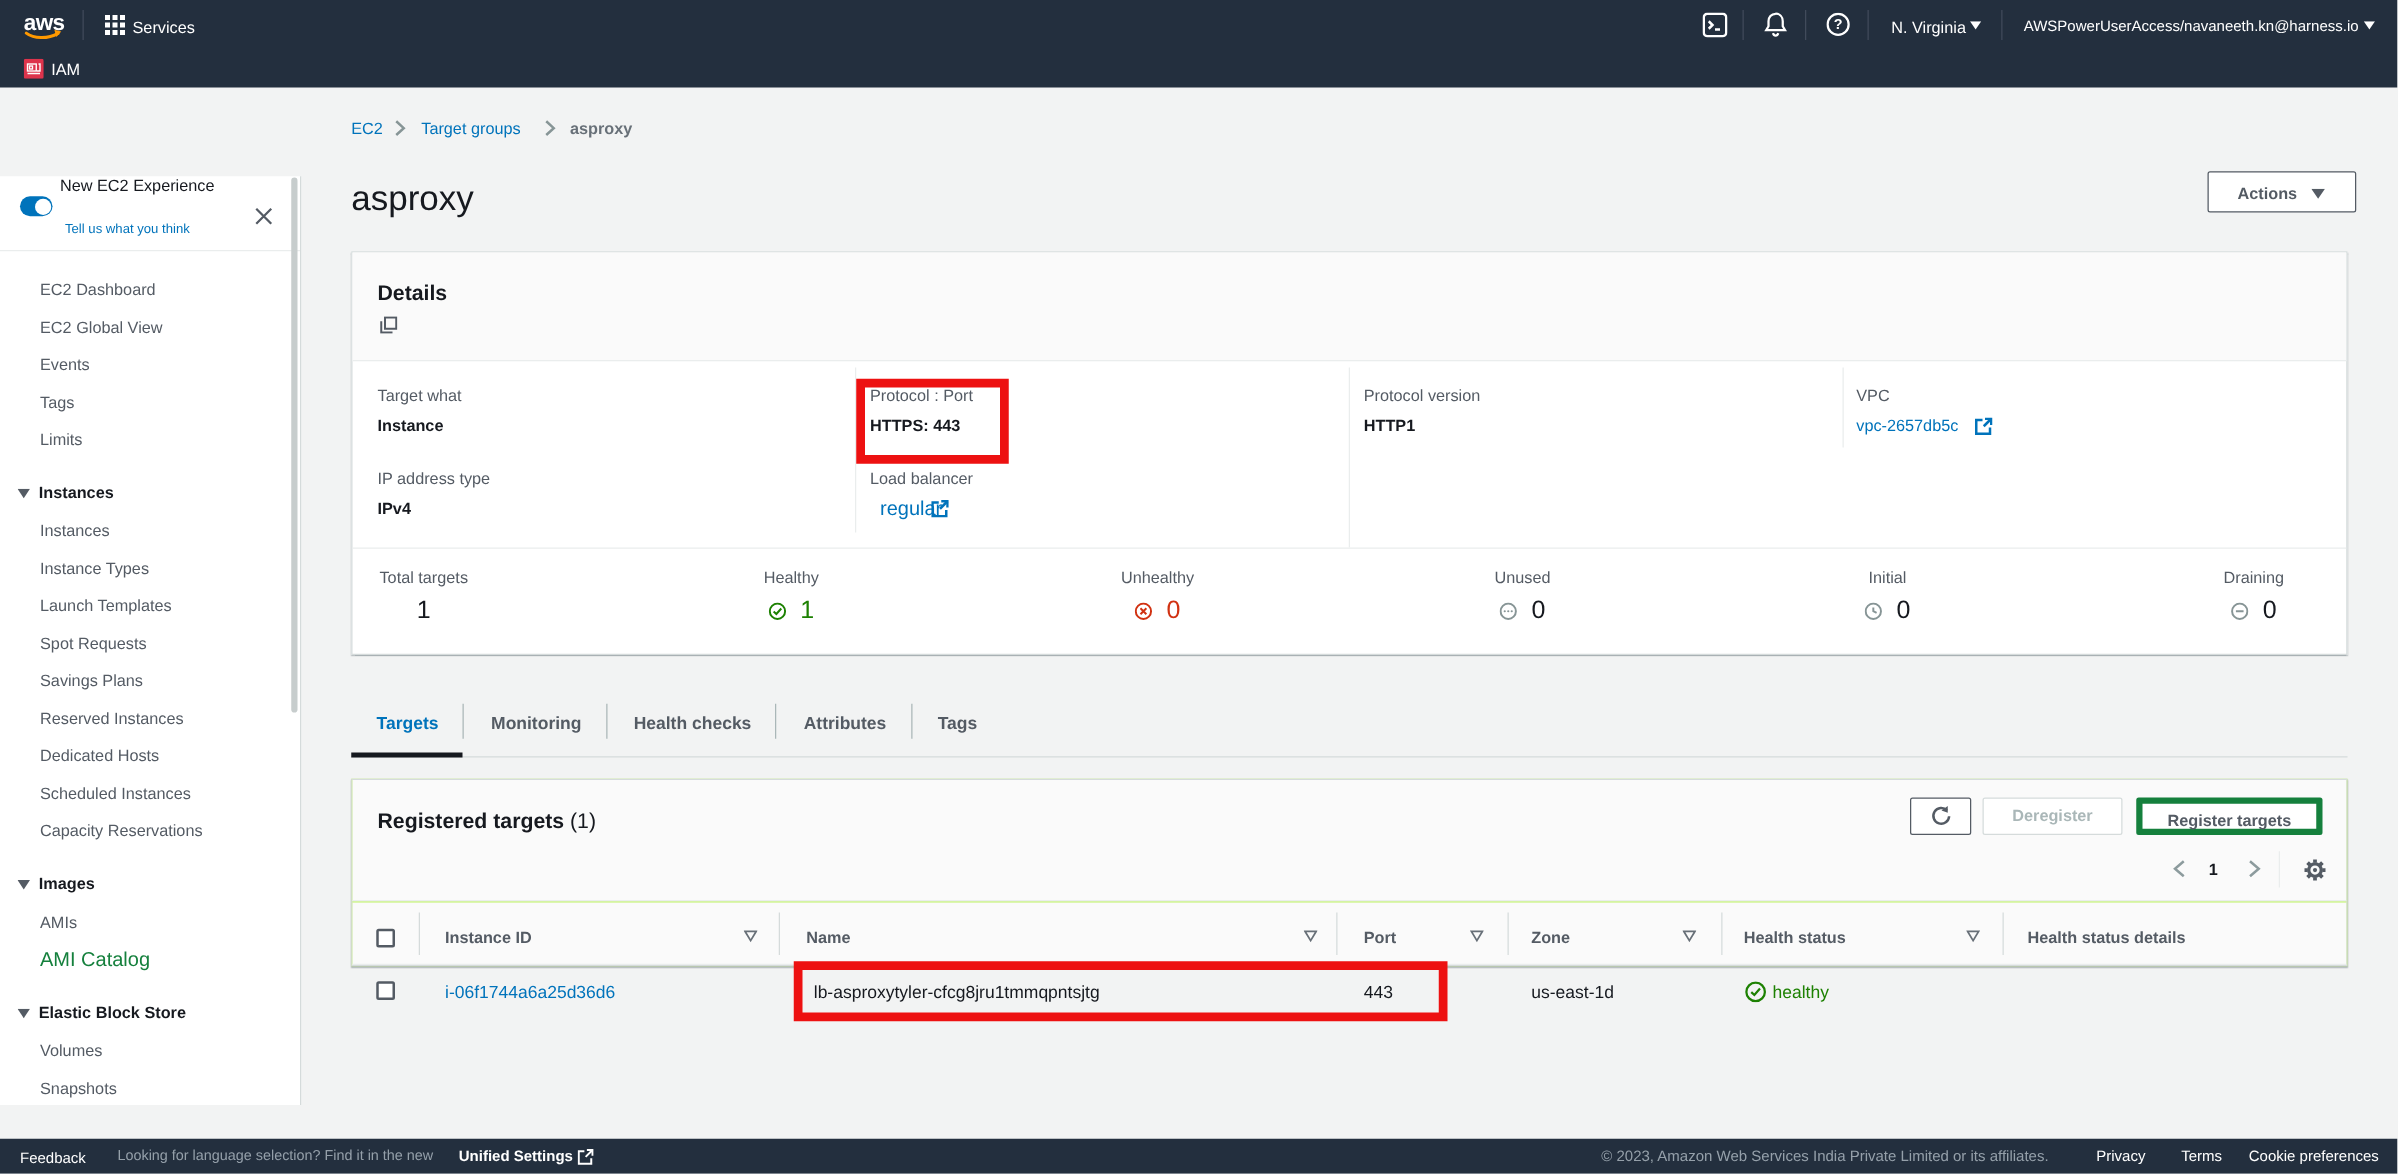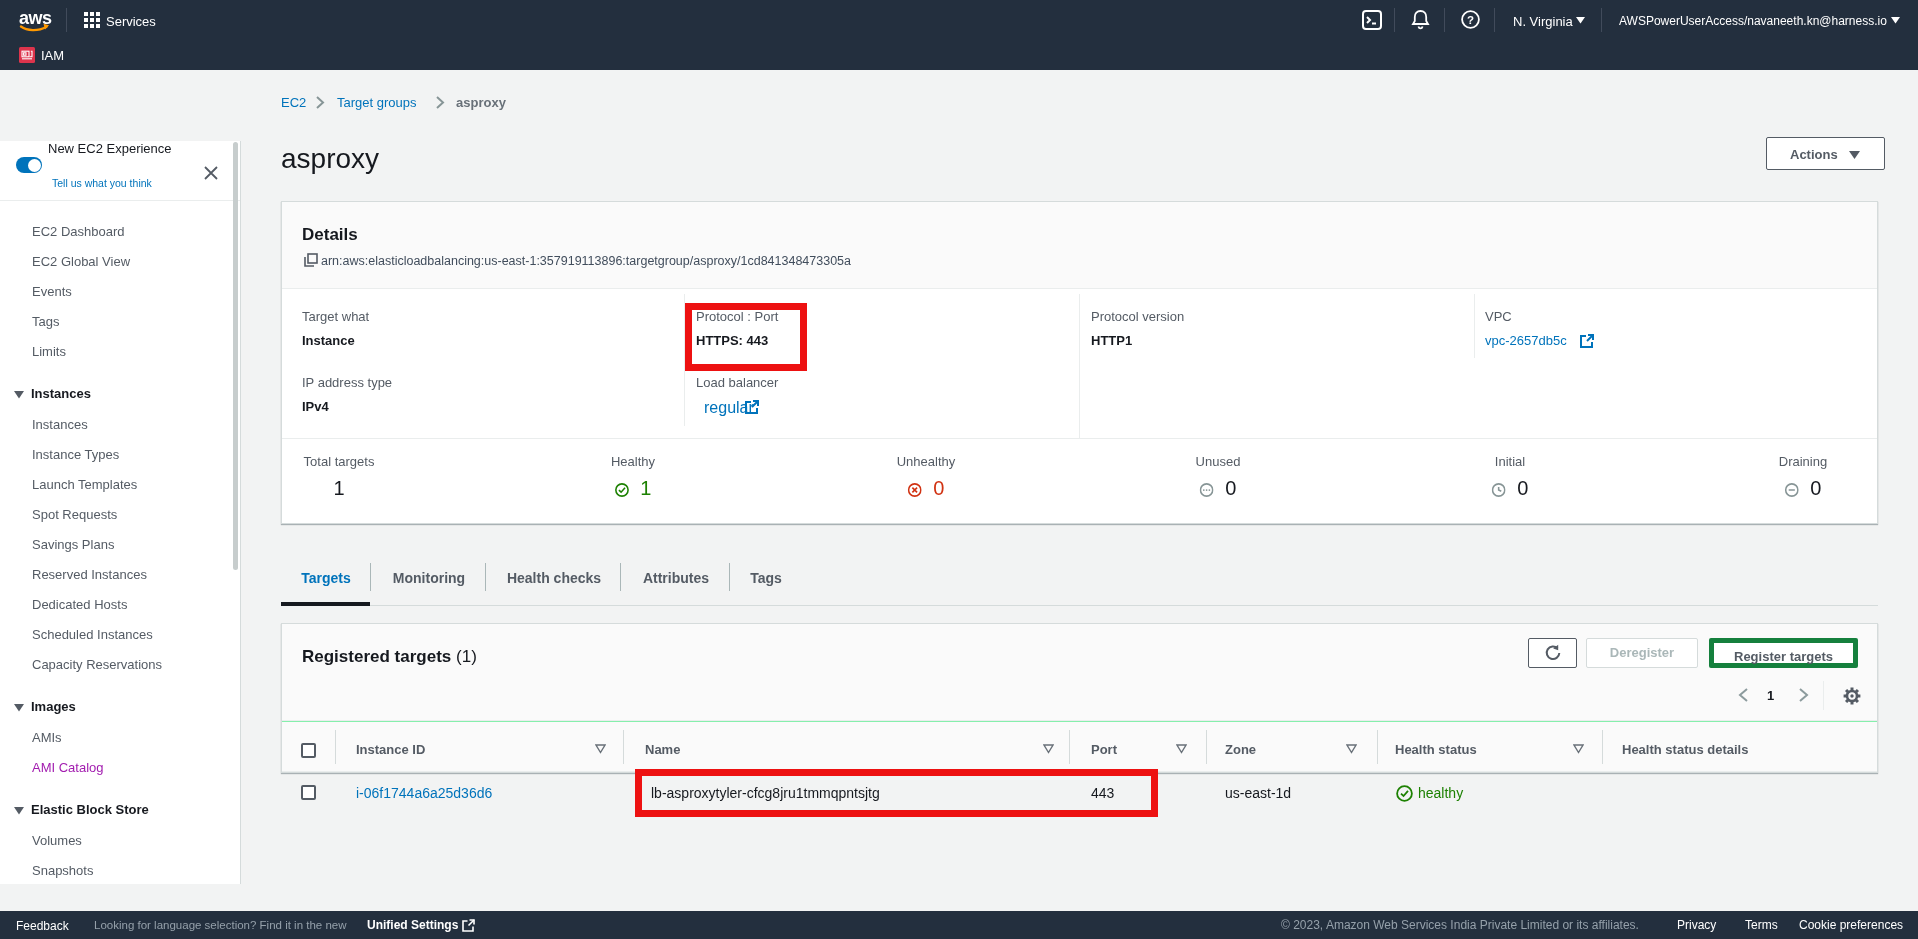--- a/index.html
+++ b/index.html
@@ -105,21 +105,21 @@
   <div class="abs" style="left:32px;top:396px;font-size:13px;color:#545b64">Savings Plans</div>
   <div class="abs" style="left:32px;top:426px;font-size:13px;color:#545b64">Reserved Instances</div>
   <div class="abs" style="left:32px;top:456px;font-size:13px;color:#545b64">Dedicated Hosts</div>
   <div class="abs" style="left:32px;top:486px;font-size:13px;color:#545b64">Scheduled Instances</div>
   <div class="abs" style="left:32px;top:516px;font-size:13px;color:#545b64">Capacity Reservations</div>
   <svg class="abs" style="left:14px;top:563px" width="10" height="8" viewBox="0 0 10 8">
       <path d="M0 0 L10 0 L5 7.5 Z" fill="#545b64"></path>
     </svg>
   <div class="abs" style="left:31px;top:558px;font-size:13px;font-weight:bold;color:#16191f">Images</div>
   <div class="abs" style="left:32px;top:589px;font-size:13px;color:#545b64">AMIs</div>
-  <div class="abs" style="left:32px;top:619px;font-size:13px;color:#a21caf">AMI Catalog</div>
+  <div class="abs" style="left:32px;top:619px;font-size:16px;color:#15803d">AMI Catalog</div>
   <svg class="abs" style="left:14px;top:666px" width="10" height="8" viewBox="0 0 10 8">
       <path d="M0 0 L10 0 L5 7.5 Z" fill="#545b64"></path>
     </svg>
   <div class="abs" style="left:31px;top:661px;font-size:13px;font-weight:bold;color:#16191f">Elastic Block Store</div>
   <div class="abs" style="left:32px;top:692px;font-size:13px;color:#545b64">Volumes</div>
   <div class="abs" style="left:32px;top:722px;font-size:13px;color:#545b64">Snapshots</div>
 
   <div class="abs" style="left:233px;top:1px;width:5px;height:428px;background:#c7cdcd;border-radius:3px"></div>
 </div>
 
@@ -145,21 +145,20 @@
 </div>
 
 <div class="abs" style="left:281px;top:201px;width:1597px;height:323px;background:#fff;border:1px solid #d5dbdb;box-shadow:0 1px 1px 0 rgba(0,28,36,.3)">
 
   <div class="abs" style="left:0;top:0;width:1595px;height:87px;background:#fafafa;border-bottom:1px solid #eaeded"></div>
   <div class="abs" style="left:20px;top:23px;font-size:17px;font-weight:bold;color:#16191f">Details</div>
   <svg class="abs" style="left:22px;top:51px" width="14" height="14" viewBox="0 0 14 14">
     <rect x="4" y="1" width="9" height="9" fill="none" stroke="#545b64" stroke-width="1.6"></rect>
     <path d="M10 13 L1 13 L1 4" fill="none" stroke="#545b64" stroke-width="1.6"></path>
   </svg>
-  <div class="abs" style="left:39px;top:52px;font-size:12.5px;color:#414d5c">arn:aws:elasticloadbalancing:us-east-1:357919113896:targetgroup/asproxy/1cd841348473305a</div>
 
   <div class="abs" style="left:402px;top:92px;width:1px;height:132px;background:#eaeded"></div>
   <div class="abs" style="left:797px;top:92px;width:1px;height:144px;background:#eaeded"></div>
   <div class="abs" style="left:1192px;top:92px;width:1px;height:64px;background:#eaeded"></div>
 
   <div class="abs lbl" style="left:20px;top:107px">Target what</div>
   <div class="abs val" style="left:20px;top:131px">Instance</div>
   <div class="abs lbl" style="left:20px;top:173px">IP address type</div>
   <div class="abs val" style="left:20px;top:197px">IPv4</div>
 
@@ -235,21 +234,21 @@
 <div class="abs" style="left:326px;top:570px;transform:translateX(-50%);font-size:14px;font-weight:bold;color:#0073bb">Targets</div>
 <div class="abs" style="left:370px;top:563px;width:1px;height:28px;background:#aab7b8"></div>
 <div class="abs" style="left:429px;top:570px;transform:translateX(-50%);font-size:14px;font-weight:bold;color:#545b64">Monitoring</div>
 <div class="abs" style="left:485px;top:563px;width:1px;height:28px;background:#aab7b8"></div>
 <div class="abs" style="left:554px;top:570px;transform:translateX(-50%);font-size:14px;font-weight:bold;color:#545b64">Health checks</div>
 <div class="abs" style="left:620px;top:563px;width:1px;height:28px;background:#aab7b8"></div>
 <div class="abs" style="left:676px;top:570px;transform:translateX(-50%);font-size:14px;font-weight:bold;color:#545b64">Attributes</div>
 <div class="abs" style="left:729px;top:563px;width:1px;height:28px;background:#aab7b8"></div>
 <div class="abs" style="left:766px;top:570px;transform:translateX(-50%);font-size:14px;font-weight:bold;color:#545b64">Tags</div>
 
-<div class="abs" style="left:281px;top:623px;width:1597px;height:150px;background:#86efac;border:1px solid #d5dbdb;box-shadow:0 1px 1px 0 rgba(0,28,36,.3)">
+<div class="abs" style="left:281px;top:623px;width:1597px;height:150px;background:#bef264;border:1px solid #d5dbdb;box-shadow:0 1px 1px 0 rgba(0,28,36,.3)">
 
   <div class="abs" style="left:0;top:0;width:1595px;height:97px;background:#fafafa;border-bottom:1px solid #eaeded"></div>
   <div class="abs" style="left:20px;top:23px;font-size:17px;color:#16191f"><b>Registered targets</b> <span style="color:#16191f">(1)</span></div>
 
   <div class="abs" style="left:1246px;top:14px;width:49px;height:30px;background:#fff;border:1px solid #545b64;border-radius:2px">
     <svg class="abs" style="left:15px;top:5px" width="18" height="18" viewBox="0 0 18 18">
       <path d="M13.6 4.4 A6.3 6.3 0 1 0 15.3 9" fill="none" stroke="#545b64" stroke-width="2"></path>
       <path d="M14.2 0.8 L14.2 6.2 L9.2 4.4 Z" fill="#545b64"></path>
     </svg>
   </div>

